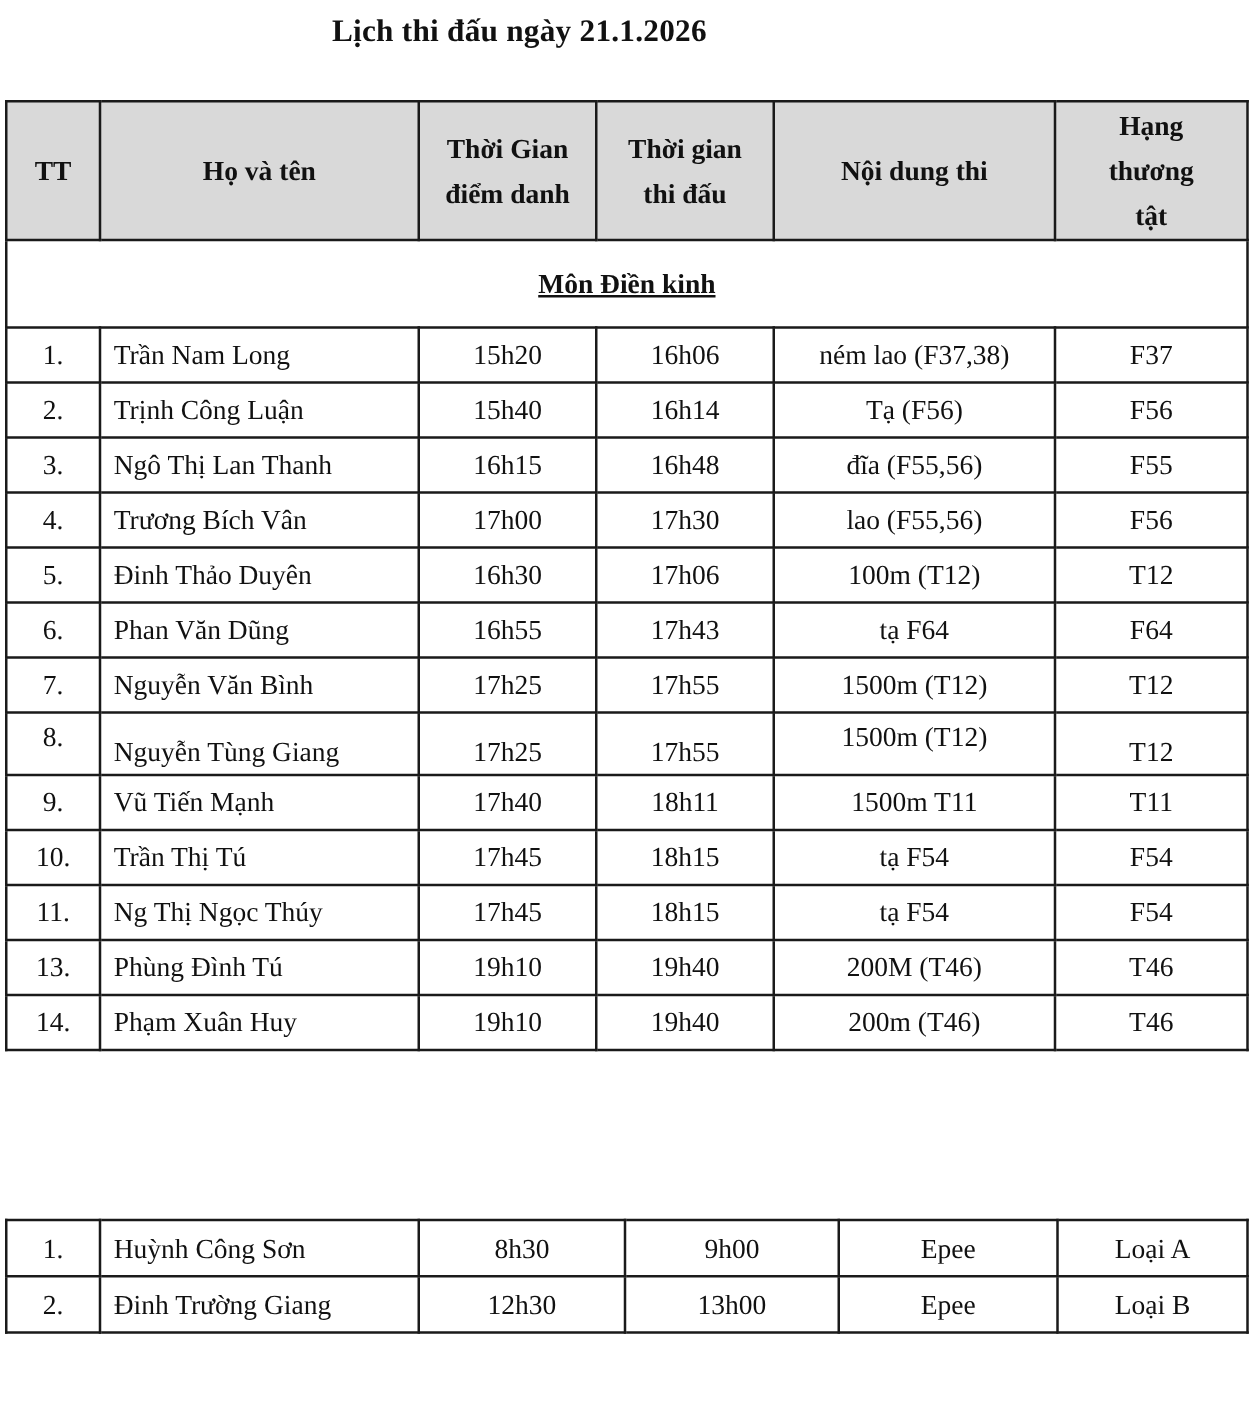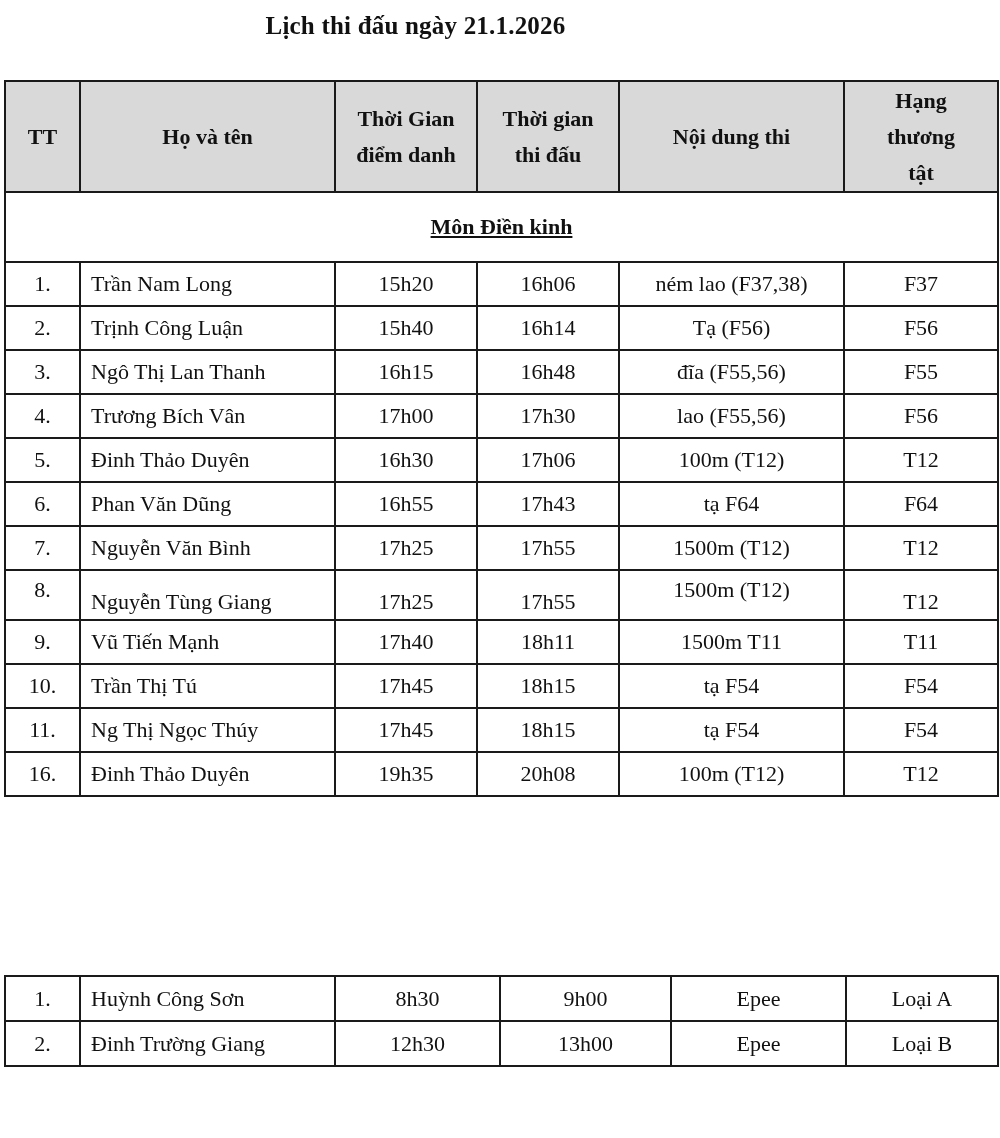--- a/index.html
+++ b/index.html
@@ -138,26 +138,34 @@
       </tr>
     <tr class="row">
         <td>11.</td>
         <td class="name">Ng Thị Ngọc Thúy</td>
         <td>17h45</td>
         <td>18h15</td>
         <td>tạ F54</td>
         <td>F54</td>
       </tr>
     <tr class="row">
-        <td>16.</td>
-        <td class="name">Đinh Thảo Duyên</td>
-        <td>19h35</td>
-        <td>20h08</td>
-        <td>100m (T12)</td>
-        <td>T12</td>
+        <td>13.</td>
+        <td class="name">Phùng Đình Tú</td>
+        <td>19h10</td>
+        <td>19h40</td>
+        <td>200M (T46)</td>
+        <td>T46</td>
+      </tr>
+    <tr class="row">
+        <td>14.</td>
+        <td class="name">Phạm Xuân Huy</td>
+        <td>19h10</td>
+        <td>19h40</td>
+        <td>200m (T46)</td>
+        <td>T46</td>
       </tr>
   </tbody>
 </table>
 
 <table id="t2">
   <colgroup>
     <col style="width:75px">
       <col style="width:255px">
       <col style="width:165px">
     <col style="width:171px">

